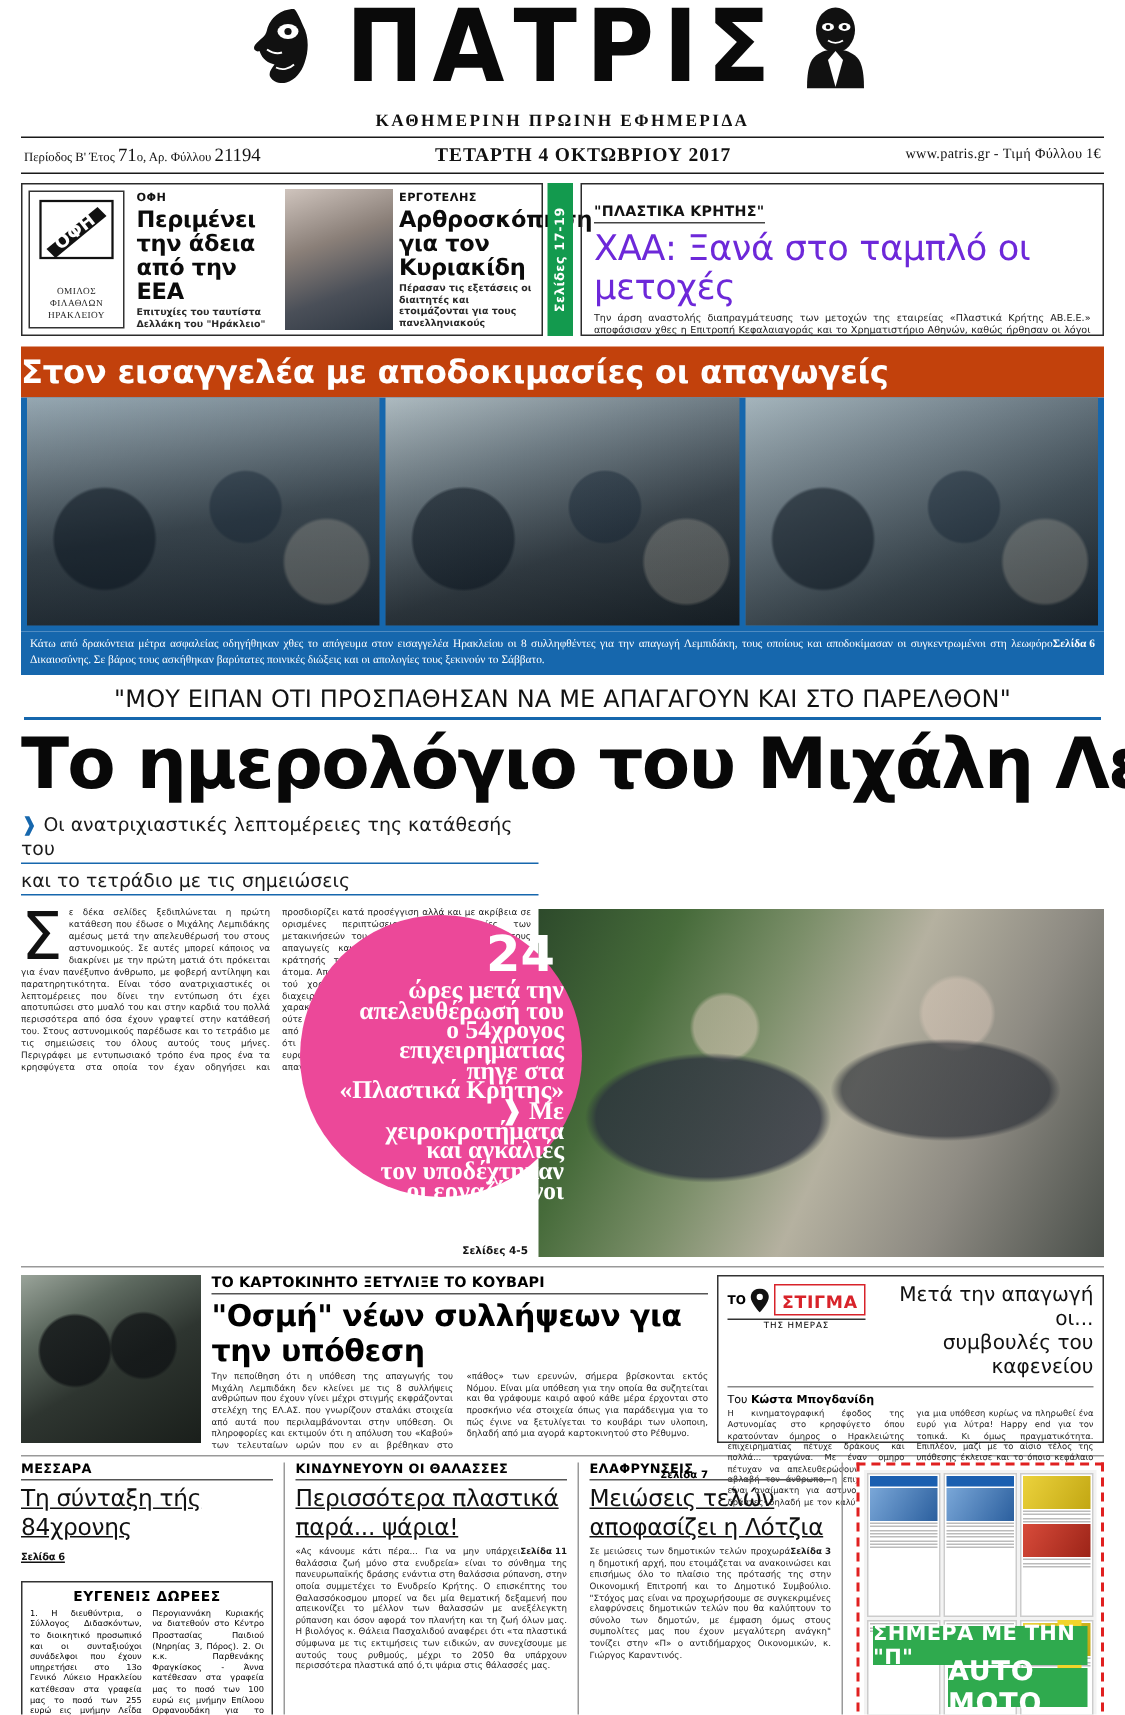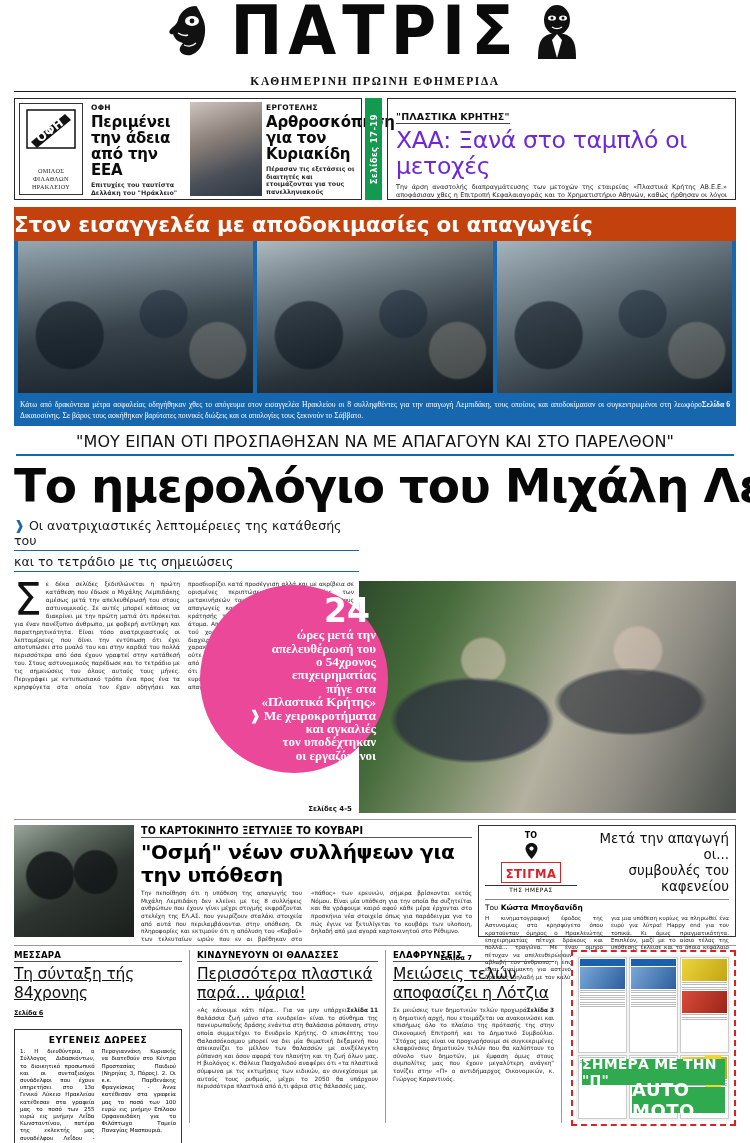--- a/index.html
+++ b/index.html
@@ -128,21 +128,21 @@
       radial-gradient(ellipse at 30% 60%, rgba(40,45,60,.75) 0 20%, transparent 22%),
       radial-gradient(ellipse at 72% 52%, rgba(30,35,45,.6) 0 18%, transparent 20%),
       radial-gradient(circle at 33% 34%, rgba(225,205,190,.5) 0 7%, transparent 8%),
       radial-gradient(circle at 74% 30%, rgba(225,205,190,.45) 0 7%, transparent 8%);
   }
   .circle24 {
     position: absolute; left: 186px; top: 4px; width: 188px; height: 188px; border-radius: 50%;
     background: #ec4899; color: #fff; z-index: 5; padding: 9px 12px 6px; text-align: right;
   }
   .c24-num { font-size: 33px; font-weight: 700; line-height: 33px; text-align: right; padding-right: 6px; }
-  .c24-txt { font-size: 13px; line-height: 13.4px; font-weight: 700; margin-top: 1px;
+  .c24-txt { font-size: 17px; line-height: 13.4px; font-weight: 700; margin-top: 1px;
              font-family: "Liberation Serif", serif; }
 
   
   .midstrip { display: flex; margin-top: 6px; height: 120px; border-top: 1.4px solid #999; padding-top: 5px; }
   .ms-photo { width: 120px; flex: 0 0 120px; height: 112px;
               background: linear-gradient(150deg,#9aa49a 0%, #5e6a60 25%, #2e3530 55%, #1a1f1b 100%); }
   .ms-photo2 { position: relative; overflow:hidden;}
   .ms-photo2::after{content:"";position:absolute;inset:0;
     background: radial-gradient(circle at 30% 45%, rgba(15,18,20,.8) 0 22%, transparent 24%),
                 radial-gradient(circle at 68% 42%, rgba(15,18,20,.75) 0 20%, transparent 22%);}
@@ -150,21 +150,21 @@
   .ms-kicker { font-size: 9.6px; font-weight: 700; border-bottom: 1px solid #555; padding-bottom: 1px;
                display: block; letter-spacing: .1px; }
   .ms-head { font-size: 20px; font-weight: 700; line-height: 23px; margin-top: 3px; letter-spacing: -.3px; }
   .ms-cols { column-count: 2; column-gap: 9px; font-size: 5.8px; line-height: 7.6px; text-align: justify;
              margin-top: 3px; height: 64px; color:#1c1c1c; }
   .ms-pg { text-align: right; font-size: 6.8px; font-weight: 700; }
   .stigma { width: 258px; flex: 0 0 258px; border: 1px solid #333; margin-left: 6px; height: 112px;
             padding: 5px 6px 4px; }
   .stigma-top { display: flex; align-items: flex-start; gap: 8px; }
   .stigma-logo { flex: 0 0 92px; }
-  .sl-row { display: flex; align-items: center; gap: 3px; flex-direction: column; }
+  .sl-row { display: flex; align-items: center; gap: 3px; }
   .sl-to { font-size: 8px; font-weight: 700; }
   .pin { width: 13px; height: 16px; }
   .sl-box { border: 1.4px solid #d8232a; padding: 0 4px; }
   .sl-box span { color: #d8232a; font-size: 11.5px; font-weight: 700; letter-spacing: .5px; }
   .sl-sub { font-size: 5.8px; letter-spacing: .6px; text-align: center; margin-top: 2px;
             border-top: 1px solid #333; padding-top: 1px; }
   .stigma-head { flex: 1 1 auto; font-size: 13.4px; line-height: 16px; text-align: right; color:#111; }
   .stigma-rule { border-bottom: 1px solid #888; margin: 4px 0 3px; }
   .stigma-by { font-size: 7.4px; margin-bottom: 3px; }
   .stigma-by b { font-weight: 700; }
@@ -244,20 +244,29 @@
         <path d="M14 34c4-3 8-4 13-4s9 1 13 4c4 3 6 9 6 22H8c0-13 2-19 6-22z" fill="#111"></path>
         <path d="M27 31l-5 6 5 18 5-18z" fill="#fff"></path>
       </svg>
     </div>
   </div>
   <div style="text-align:center;margin-top:-10px">
     <div class="mh-sub">ΚΑΘΗΜΕΡΙΝΗ ΠΡΩΙΝΗ ΕΦΗΜΕΡΙΔΑ</div>
   </div>
   <div class="mh-rule-top"></div>
 
+  <div class="infobar">
+    <div class="left">
+      <span>Περίοδος Β' Έτος</span>
+      <b>71</b><span>ο, Αρ. Φύλλου</span>
+      <b>21194</b>
+    </div>
+    <div class="center">ΤΕΤΑΡΤΗ 4 ΟΚΤΩΒΡΙΟΥ 2017</div>
+    <div class="right">www.patris.gr - Τιμή Φύλλου 1€</div>
+  </div>
 
   <div class="teasers">
     <div class="sportbox">
       <div class="sb-cell">
         <div class="sb-img">
           <div class="ofi-badge">
             <svg class="ofi-logo" viewBox="0 0 52 42">
               <rect x="2" y="2" width="48" height="38" fill="#fff" stroke="#111" stroke-width="1.5"></rect>
               <path d="M6 34 L40 6 L46 12 L12 40 Z" fill="#111"></path>
               <text x="26" y="26" fill="#fff" font-size="12" font-weight="bold" text-anchor="middle" transform="rotate(-38 26 24)" font-family="DejaVu Sans">ΟΦΗ</text>

